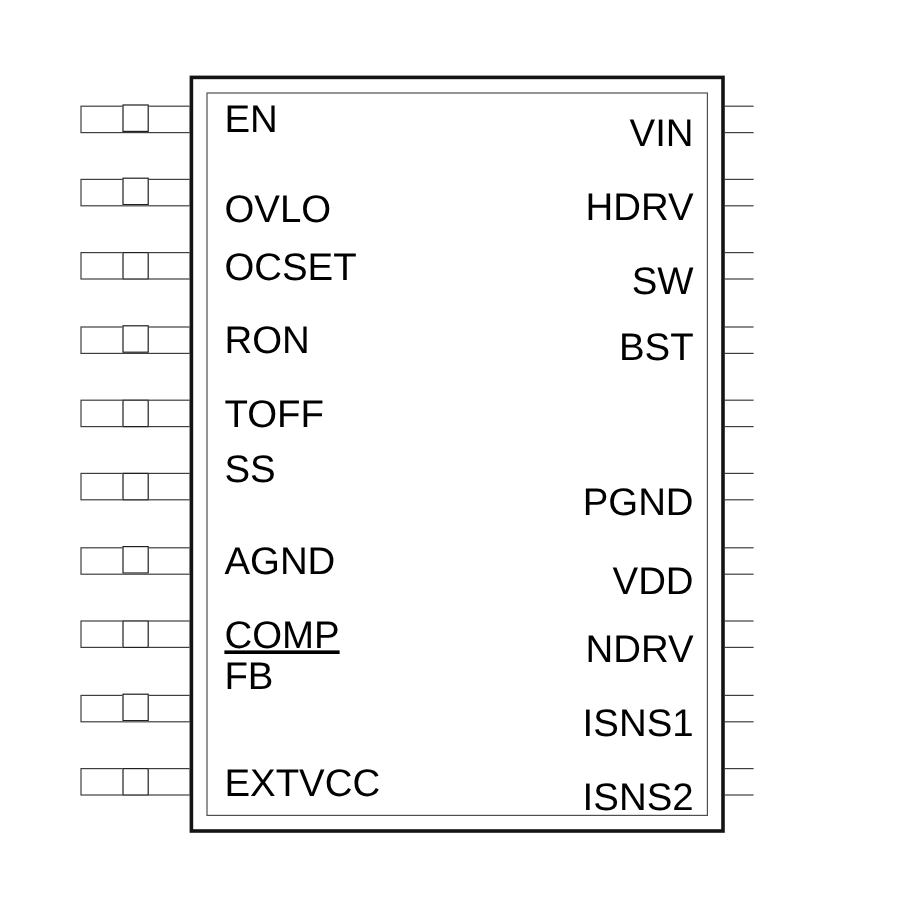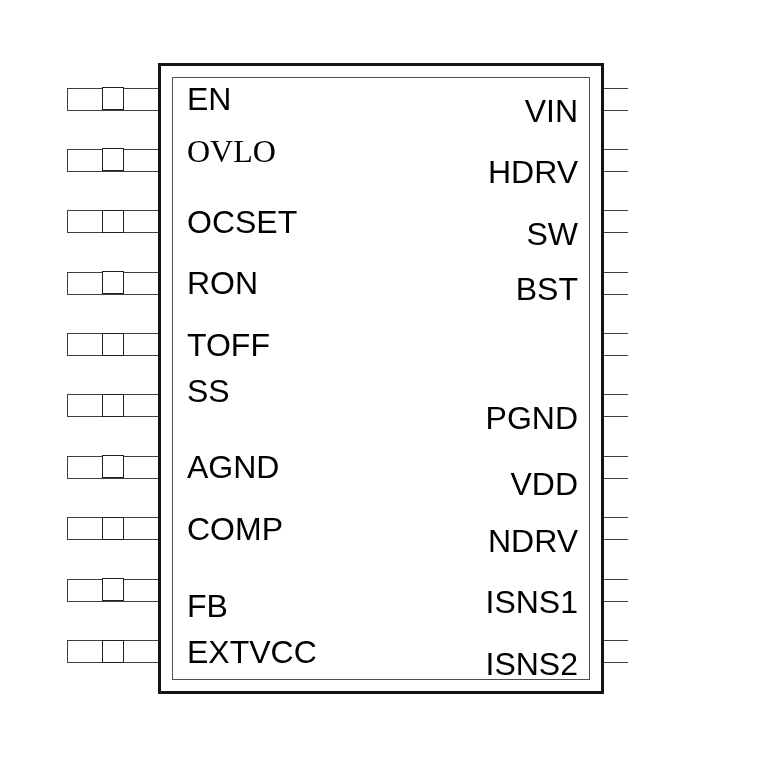--- a/index.html
+++ b/index.html
@@ -74,21 +74,21 @@
   <div class="chip-body">
     <div class="chip-inner"></div>
   </div>
 <div class="lead left" style="top: 87.5px;">
       <div class="pad"></div>
     </div>
     <div class="pin-label left" style="top: 80px;">EN</div>
     <div class="lead left" style="top: 148.89px;">
       <div class="pad"></div>
     </div>
-    <div class="pin-label left" style="top: 132px; font-family: Liberation Serif, serif;">OVLO</div>
+    <div class="pin-label left" style="top: 155px;">OVLO</div>
     <div class="lead left" style="top: 210.28px;">
       <div class="pad"></div>
     </div>
     <div class="pin-label left" style="top: 202.78px;">OCSET</div>
     <div class="lead left" style="top: 271.67px;">
       <div class="pad"></div>
     </div>
     <div class="pin-label left" style="top: 264.17px;">RON</div>
     <div class="lead left" style="top: 333.06px;">
       <div class="pad"></div>
@@ -98,25 +98,25 @@
       <div class="pad"></div>
     </div>
     <div class="pin-label left" style="top: 372px;">SS</div>
     <div class="lead left" style="top: 455.84px;">
       <div class="pad"></div>
     </div>
     <div class="pin-label left" style="top: 448.34px;">AGND</div>
     <div class="lead left" style="top: 517.23px;">
       <div class="pad"></div>
     </div>
-    <div class="pin-label left" style="top: 509.73px;">COMP</div>
+    <div class="pin-label left" style="top: 509.73px; text-decoration: underline;">COMP</div>
     <div class="lead left" style="top: 578.62px;">
       <div class="pad"></div>
     </div>
-    <div class="pin-label left" style="top: 587px;">FB</div>
+    <div class="pin-label left" style="top: 544px;">FB</div>
     <div class="lead left" style="top: 640.01px;">
       <div class="pad"></div>
     </div>
     <div class="pin-label left" style="top: 632.51px;">EXTVCC</div>
     <div class="lead right" style="top: 87.5px;">
       <div class="pad"></div>
     </div>
     <div class="pin-label right" style="top: 80px;">VIN</div>
     <div class="lead right" style="top: 148.89px;">
       <div class="pad"></div>

